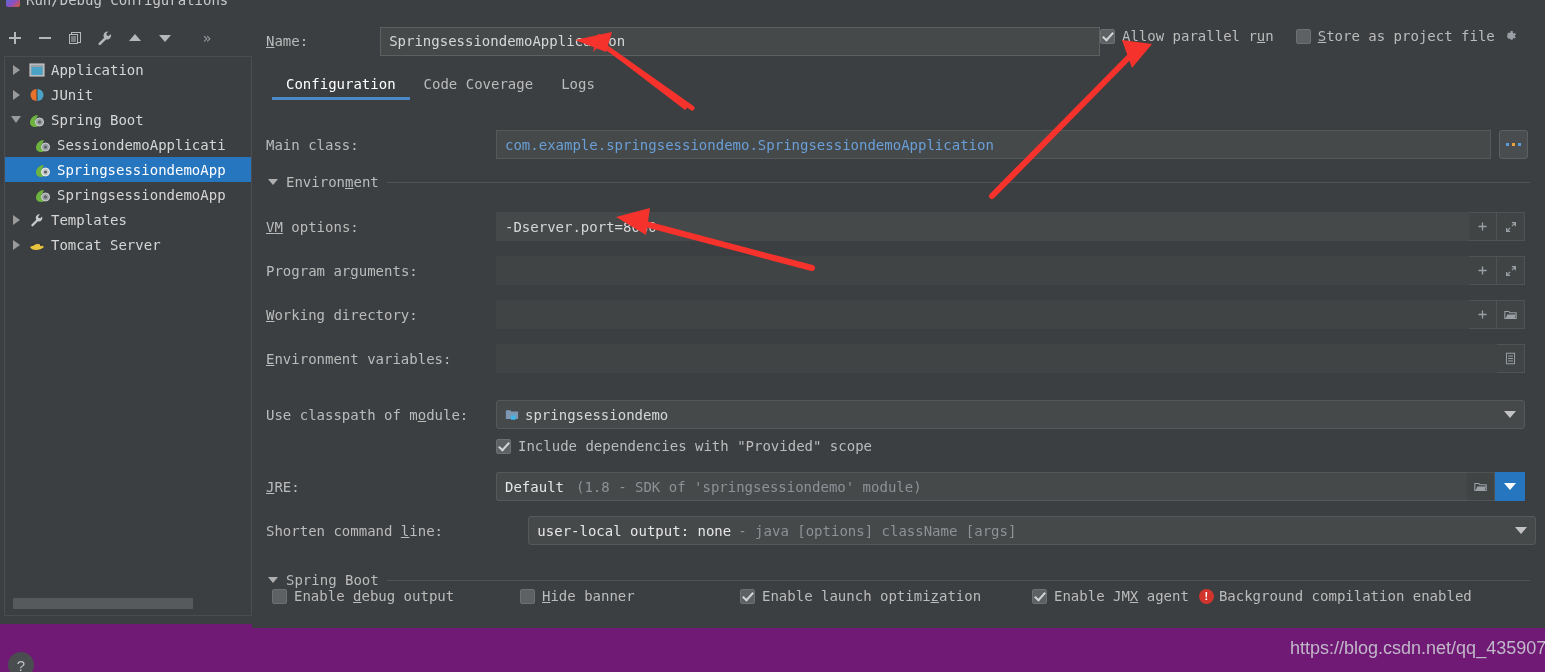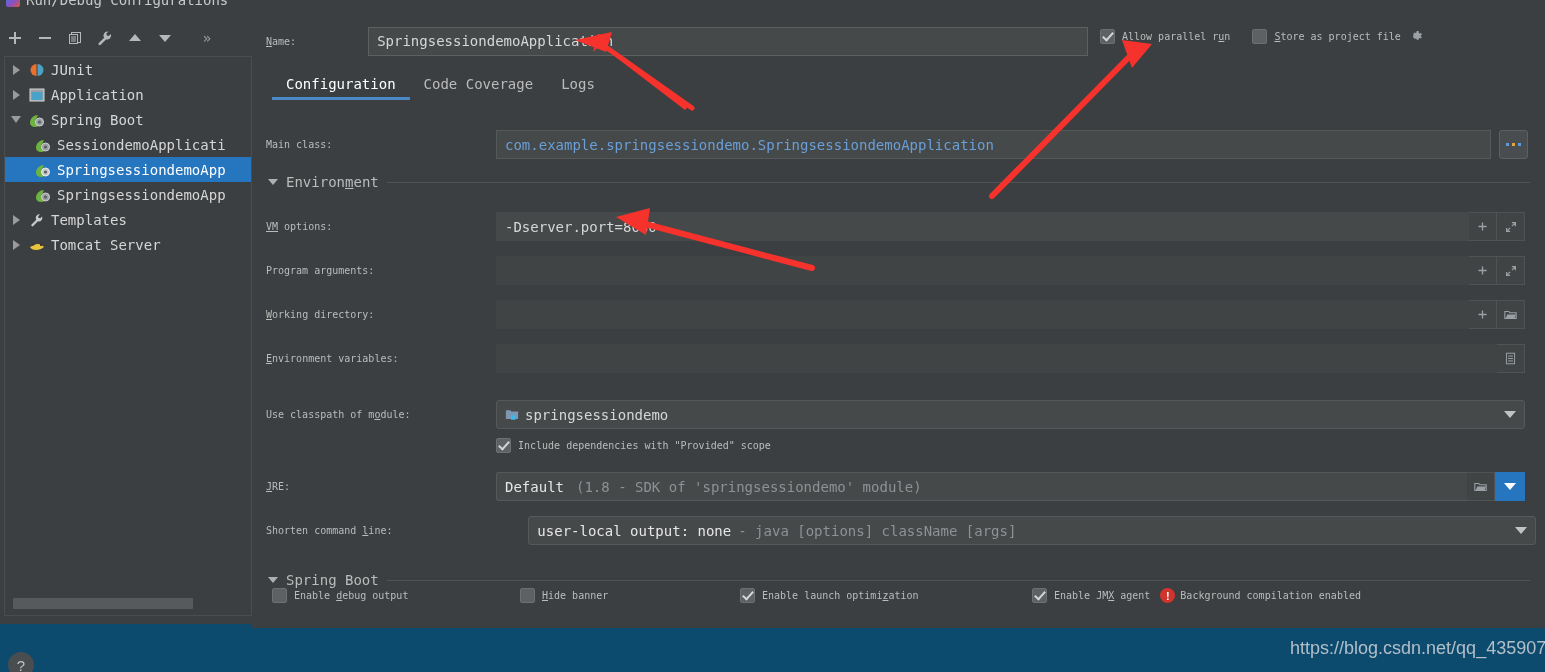--- a/index.html
+++ b/index.html
@@ -6,21 +6,21 @@
   html, body {
     margin: 0; padding: 0;
     width: 1545px; height: 672px;
     overflow: hidden;
     background: #3c3f41;
     font-family: "DejaVu Sans Mono", "Liberation Mono", monospace;
   }
   #root {
     position: relative;
     width: 1545px; height: 672px;
-    background: #0c4a6e;
+    background: #701a75;
     color: #bbbbbb;
     font-size: 14px;
   }
 
   
   .titlebar {
     position: absolute; left: 0; top: -12px;
     width: 1545px; height: 24px;
     background: #3c3f41;
     display: flex; align-items: center;
@@ -116,21 +116,21 @@
     position: absolute; left: 252px; top: 12px;
     width: 1293px; height: 616px;
     background: #3c3f41;
   }
 
   .name-row {
     position: absolute; left: 14px; top: 14px;
     width: 1270px; height: 30px;
     display: flex; align-items: center;
   }
-  .lbl { color: #bbbbbb; font-size: 10px; white-space: nowrap; }
+  .lbl { color: #bbbbbb; font-size: 14px; white-space: nowrap; }
   .u { text-decoration: underline; }
   .name-input {
     margin-left: 72px;
     width: 720px; height: 29px;
     background: #45494a;
     border: 1px solid #5e6060;
     color: #d7d7d7;
     font-size: 14px;
     padding: 0 8px;
     display: flex; align-items: center;
@@ -343,38 +343,38 @@
     </div>
 
     <div class="tree">
 
       <div class="tree-row">
         <span class="tw">
             <span class="tri-r"></span>
           </span>
         <span class="t-icon">
           <svg width="16" height="14" viewBox="0 0 16 14">
-              <path d="M7.5 1v12A6 6 0 017.5 1z" fill="#e8712e"></path>
-              <path d="M8.5 1v12a6 6 0 000-12z" fill="#4aa3c7"></path>
-            </svg>
-        </span>
-        <span class="tree-label">JUnit</span>
+              <rect x="1" y="1" width="14" height="12" fill="#9aa0a6" stroke="#d6d6d6"></rect>
+              <rect x="2.5" y="4" width="11" height="8" fill="#4aa3c7"></rect>
+            </svg>
+        </span>
+        <span class="tree-label">Application</span>
       </div>
 
       <div class="tree-row">
         <span class="tw">
             <span class="tri-r"></span>
           </span>
         <span class="t-icon">
           <svg width="16" height="14" viewBox="0 0 16 14">
-              <rect x="1" y="1" width="14" height="12" fill="#9aa0a6" stroke="#d6d6d6"></rect>
-              <rect x="2.5" y="4" width="11" height="8" fill="#4aa3c7"></rect>
-            </svg>
-        </span>
-        <span class="tree-label">Application</span>
+              <path d="M7.5 1v12A6 6 0 017.5 1z" fill="#e8712e"></path>
+              <path d="M8.5 1v12a6 6 0 000-12z" fill="#4aa3c7"></path>
+            </svg>
+        </span>
+        <span class="tree-label">JUnit</span>
       </div>
 
       <div class="tree-row">
         <span class="tw">
             <span class="tri-d"></span>
           </span>
         <span class="t-icon">
           <svg width="18" height="14" viewBox="0 0 18 14">
               <path d="M2 10c0-5 4-8 8-8-1 2-1 3-3 5 3-1 5 1 5 3s-2 4-5 4-5-2-5-4z" fill="#6db33f"></path>
               <circle cx="11.5" cy="9" r="4" fill="#9aa0a6" stroke="#d0d0d0"></circle>

